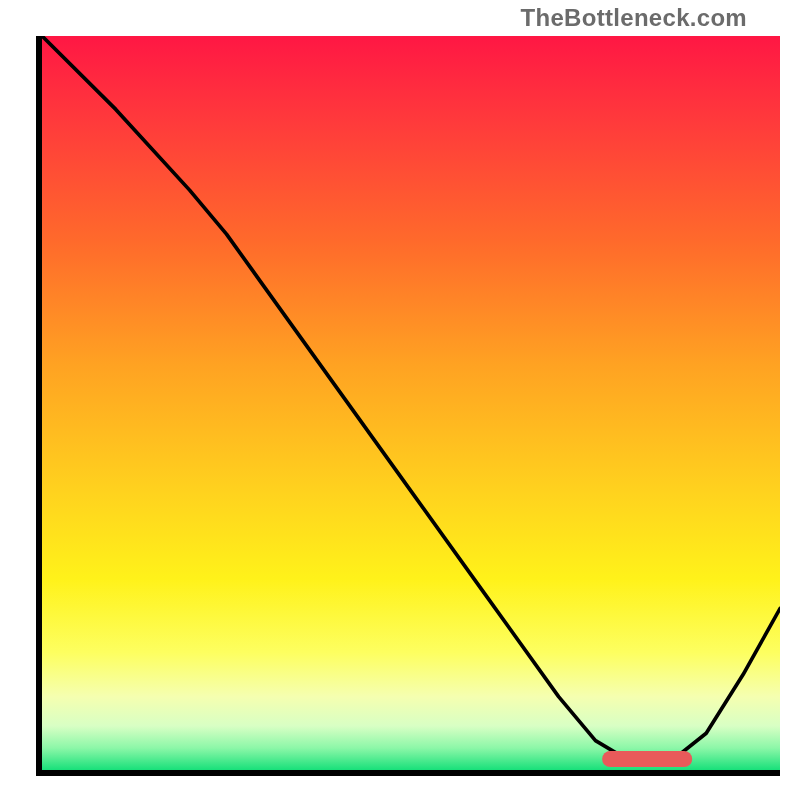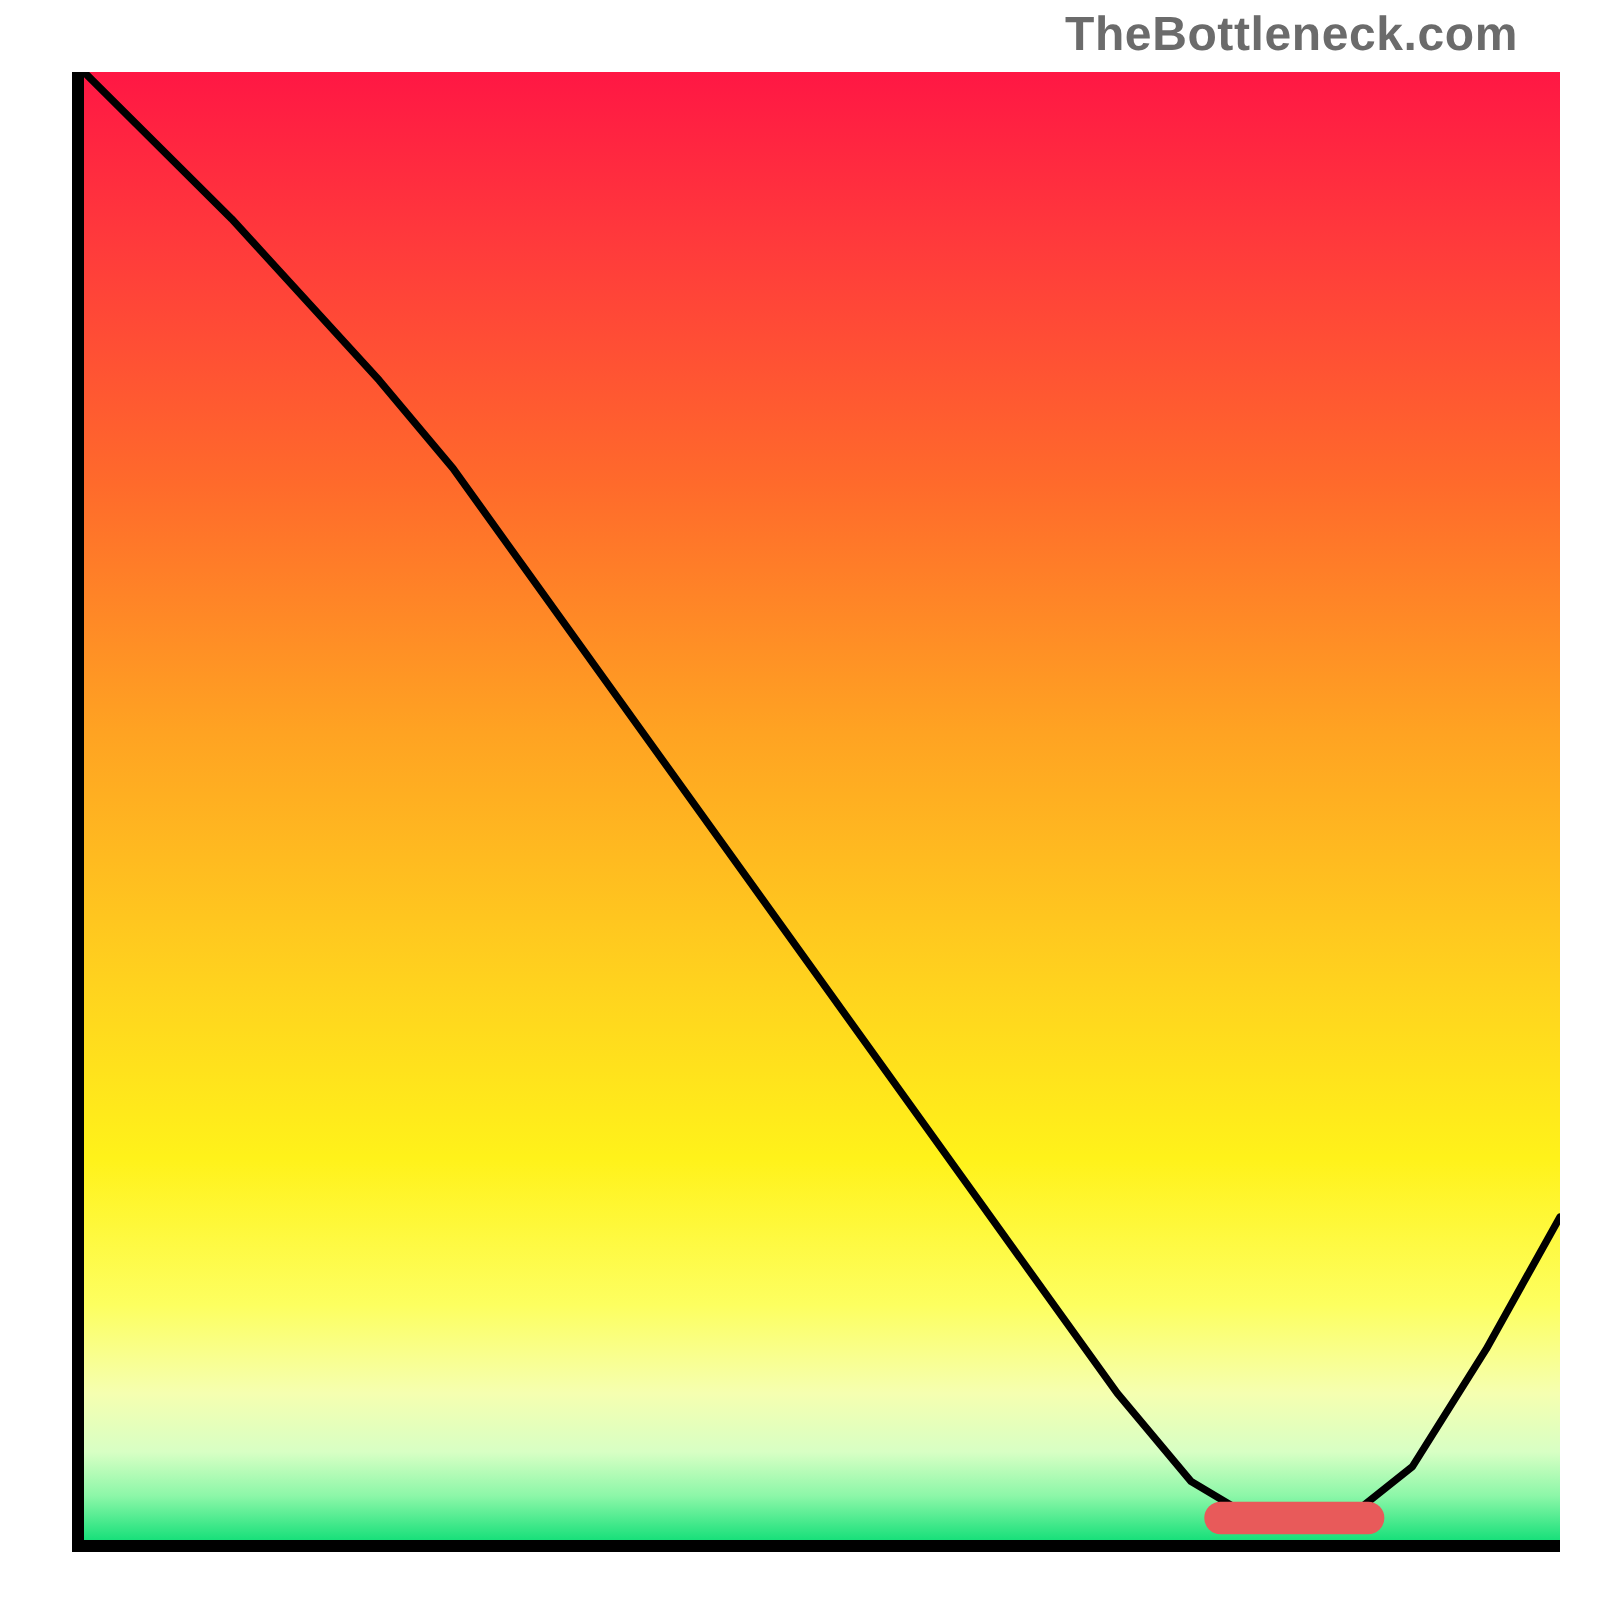--- a/index.html
+++ b/index.html
@@ -8,21 +8,20 @@
     width: 800px;
     height: 800px;
     background: #ffffff;
     font-family: Arial, Helvetica, sans-serif;
     overflow: hidden;
   }
   .page {
     position: relative;
     width: 763px;
     height: 800px;
-    padding-left: 12px;
   }
   .watermark {
     position: absolute;
     top: 4px;
     right: 16px;
     font-size: 24px;
     font-weight: 600;
     color: #6b6b6b;
     letter-spacing: 0.3px;
   }

